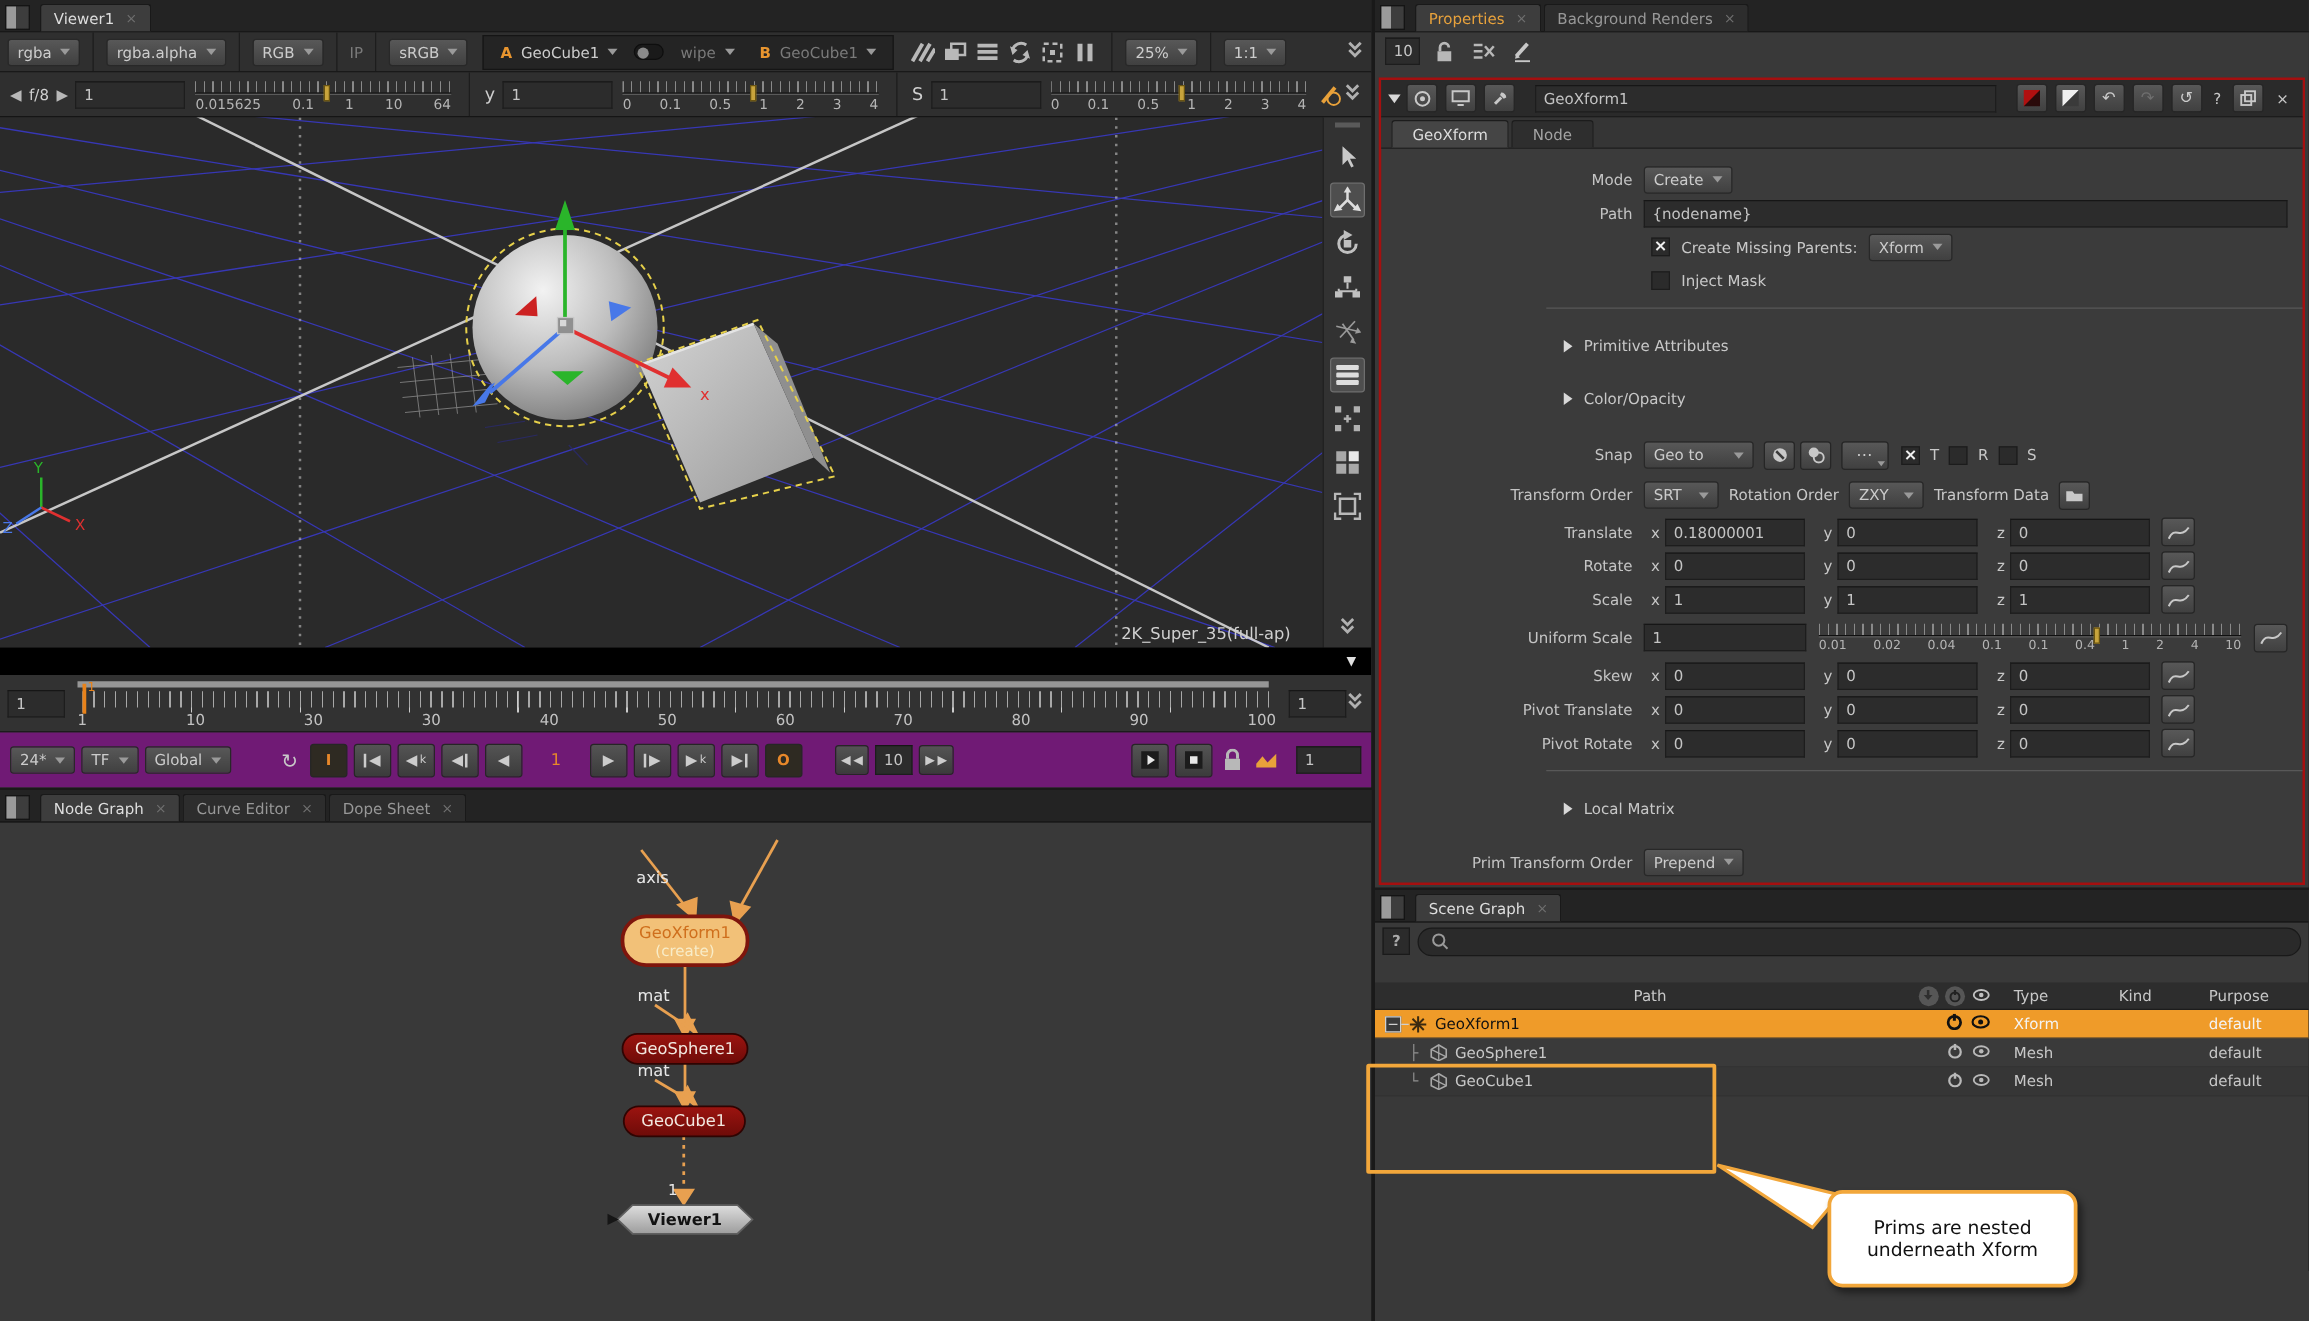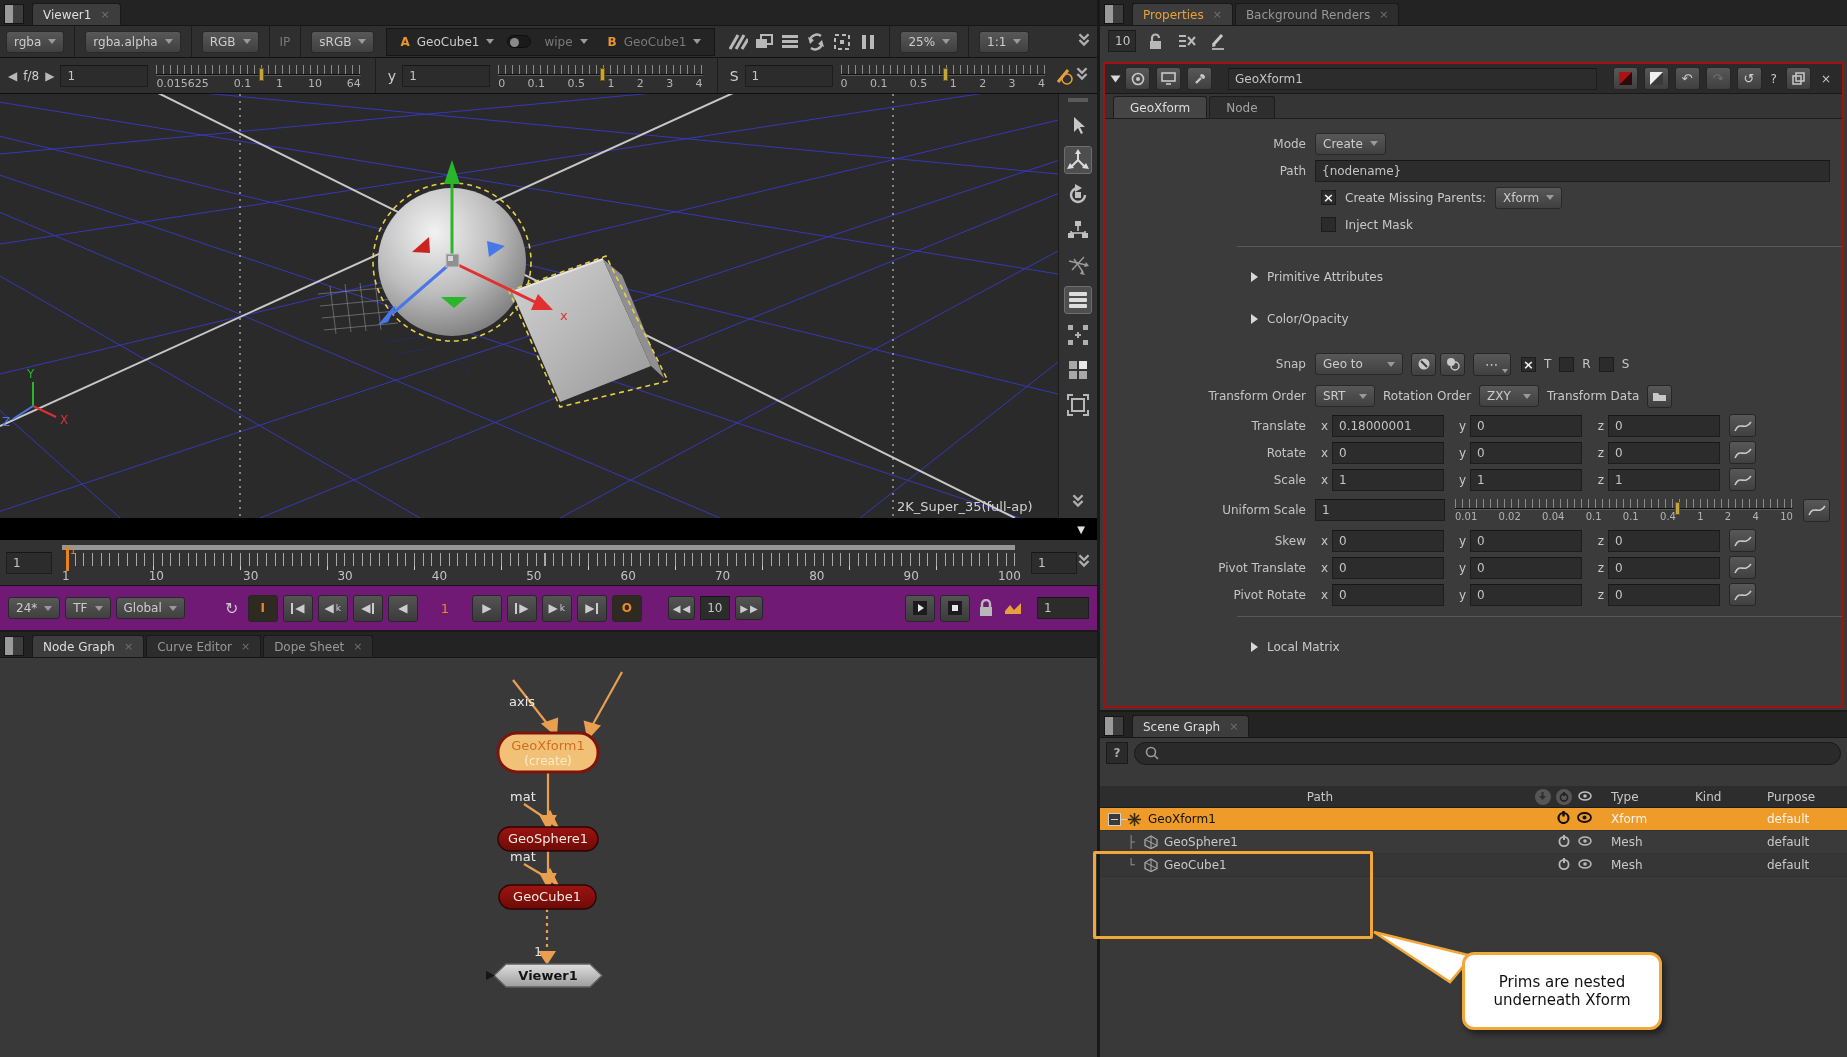--- a/index.html
+++ b/index.html
@@ -991,20 +991,27 @@
             <svg width="18" height="14">
               <path d="M1 12 C6 1 10 13 17 3" fill="none" stroke="#c8c8c8" stroke-width="1.6"></path>
             </svg>
           </div>
       </div>
       <div class="hr"></div>
       <div class="sect">
           <span class="tri"></span>
           <span>Local Matrix</span>
         </div>
+      <div class="prow">
+          <span class="plab">Prim Transform Order</span>
+        <div class="dd">
+            <span>Prepend</span>
+            <span class="caret"></span>
+          </div>
+      </div>
     </div>
   </div>
 </div>
 
 <div class="pane" id="scene-pane" style="left:1100px;top:712px;width:747px;height:345px">
   <div class="tabbar">
     <div class="grip"></div>
     <div class="tab active">
         <span>Scene Graph</span>
         <span class="x">×</span>

